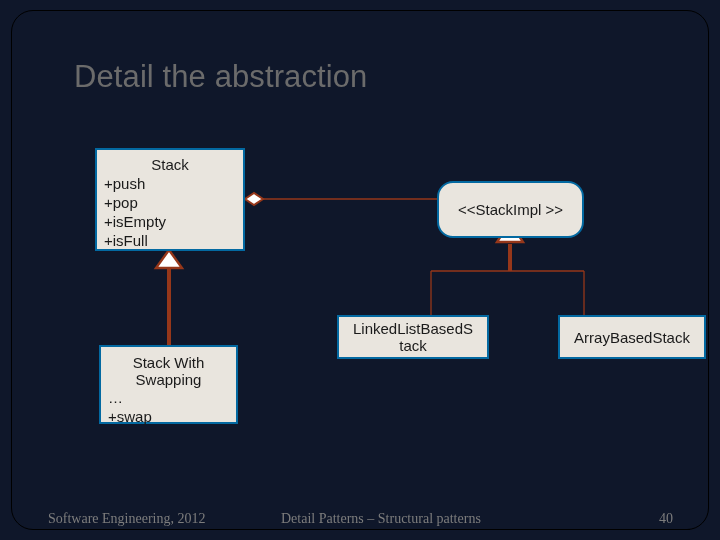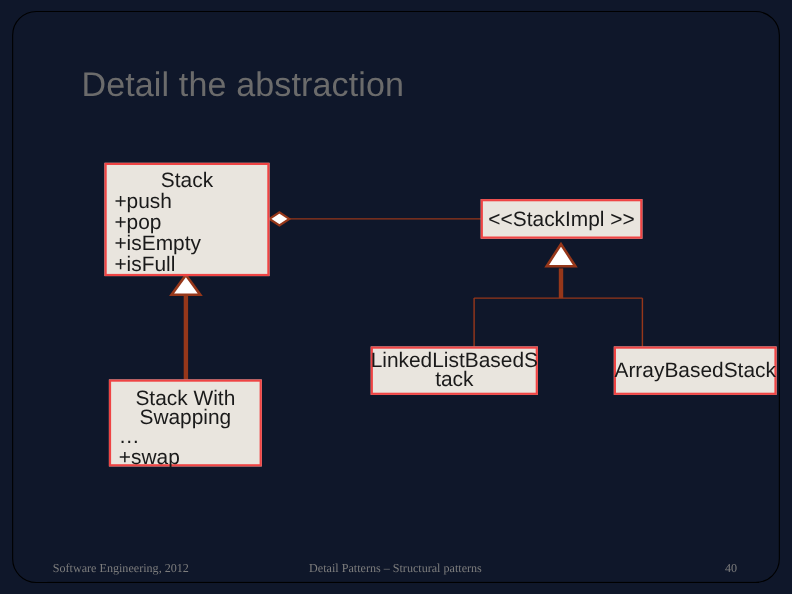--- a/index.html
+++ b/index.html
@@ -53,23 +53,23 @@
     position: absolute;
     left: 0;
     top: 0;
     width: 720px;
     height: 540px;
   }
 
   .uml-box {
     position: absolute;
     background: #e9e5de;
-    border: 2px solid #ef4444;
+    border: 2px solid #0369a1;
     box-sizing: border-box;
-    font-size: 19px;
+    font-size: 15px;
     color: #1a1a1a;
     font-family: "Liberation Sans", sans-serif;
   }
   .uml-box .box-title {
     text-align: center;
     line-height: 17px;
     white-space: pre-line;
   }
   .uml-box .box-member {
     text-align: left;
@@ -92,21 +92,22 @@
     padding: 6px 0 0 0;
   }
   #box-stack .box-title { margin-bottom: 1px; }
   #box-stack .box-member { padding-left: 7px; }
 
   
   #box-stackimpl {
     left: 437px;
     top: 181px;
     width: 147px;
-    height: 36px;
+    height: 57px;
+    border-radius: 16px;
   }
 
   
   #box-swap {
     left: 99px;
     top: 345px;
     width: 139px;
     height: 79px;
     padding: 7px 0 0 0;
   }
@@ -145,21 +146,21 @@
     position: absolute;
     left: 43px;
     top: 529px;
     width: 647px;
     height: 0;
     border-top: 1.6px solid #000000;
   }
   .footer-text {
     position: absolute;
     font-family: "Liberation Serif", serif;
-    font-size: 11px;
+    font-size: 14px;
     color: #7d7d7d;
     white-space: nowrap;
   }
   #footer-left  { left: 48px;  top: 511px; }
   #footer-center{ left: 281px; top: 511px; }
   #footer-page  { left: 659px; top: 511px; }
 </style>
 </head>
 <body>
 

